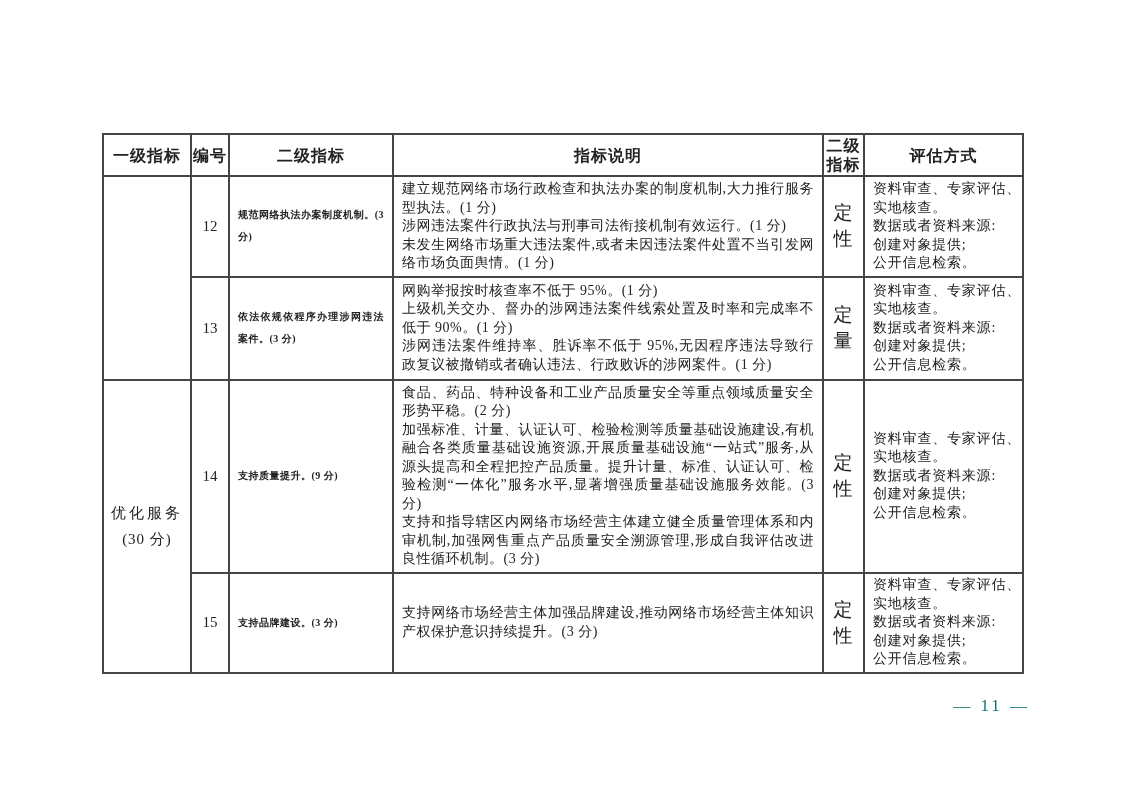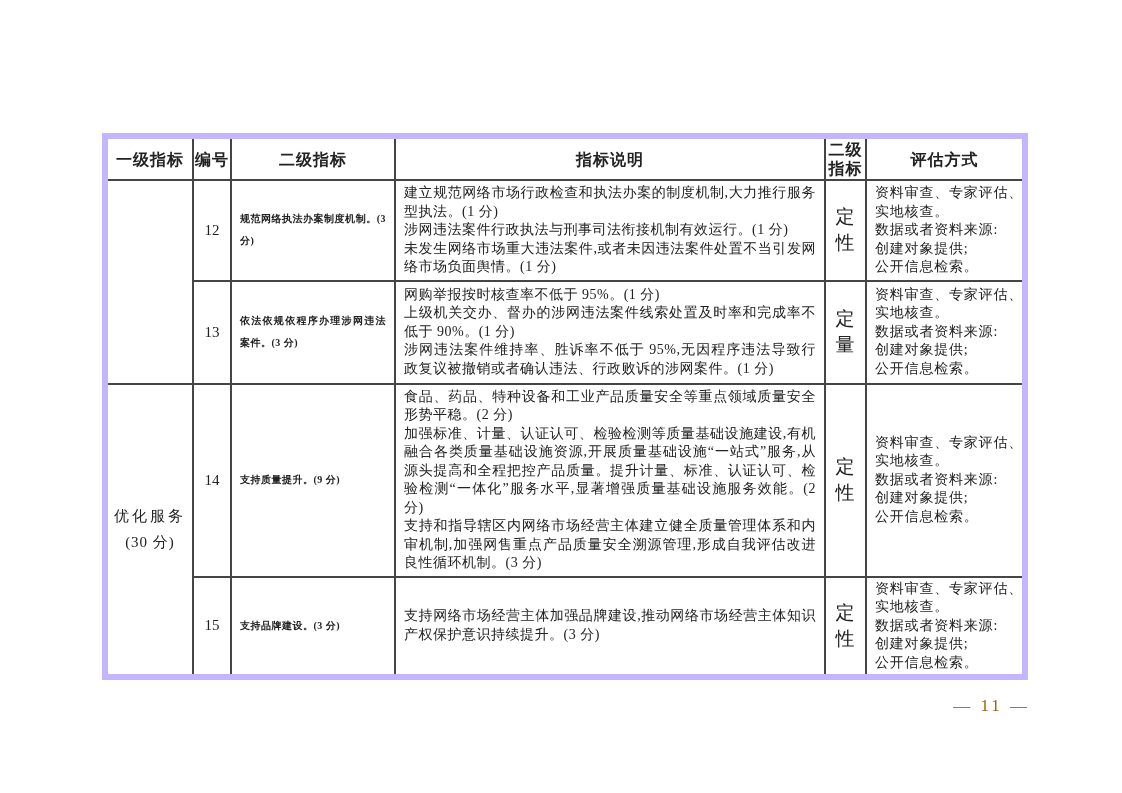--- a/index.html
+++ b/index.html
@@ -18,21 +18,21 @@
     top: 133px;
     width: 920px;
     border-collapse: collapse;
     table-layout: fixed;
   }
   .indicator-table td, .indicator-table th {
     border: 2px solid #454545;
     vertical-align: middle;
     overflow: hidden;
   }
-  .indicator-table { border: 6px solid #c4b5fd; }
+  .indicator-table { border: 2px solid #c4b5fd; }
 
   th.hdr {
     font-size: 16px;
     font-weight: bold;
     text-align: center;
     line-height: 19px;
     padding: 1px;
     letter-spacing: 1px;
   }
 
@@ -91,21 +91,21 @@
     letter-spacing: 0.8px;
     white-space: nowrap;
   }
 
   .page-number {
     position: absolute;
     right: 92px;
     top: 696px;
     font-size: 17px;
     letter-spacing: 3px;
-    color: #a16207;
+    color: #0f766e;
     font-family: "Liberation Serif", "DejaVu Serif", serif;
     text-align: right;
   }
 </style>
 </head>
 <body>
 
 <div class="page">
 
   <table class="indicator-table">
@@ -170,21 +170,21 @@
 
     <tr style="height:185px">
       <td class="level1-cell" rowspan="2">
         <div class="l1-name">优化服务</div>
         <div class="l1-score">(30 分)</div>
       </td>
       <td class="num-cell">14</td>
       <td class="level2-cell">支持质量提升。(9 分)</td>
       <td class="desc-cell">
         <div class="para">食品、药品、特种设备和工业产品质量安全等重点领域质量安全形势平稳。(2 分)</div>
-        <div class="para">加强标准、计量、认证认可、检验检测等质量基础设施建设,有机融合各类质量基础设施资源,开展质量基础设施“一站式”服务,从源头提高和全程把控产品质量。提升计量、标准、认证认可、检验检测“一体化”服务水平,显著增强质量基础设施服务效能。(2 分)</div>
+        <div class="para">加强标准、计量、认证认可、检验检测等质量基础设施建设,有机融合各类质量基础设施资源,开展质量基础设施“一站式”服务,从源头提高和全程把控产品质量。提升计量、标准、认证认可、检验检测“一体化”服务水平,显著增强质量基础设施服务效能。(3 分)</div>
         <div class="para">支持和指导辖区内网络市场经营主体建立健全质量管理体系和内审机制,加强网售重点产品质量安全溯源管理,形成自我评估改进良性循环机制。(3 分)</div>
       </td>
       <td class="nature-cell">定性</td>
       <td class="eval-cell">
         <div class="eline">资料审查、专家评估、</div>
         <div class="eline">实地核查。</div>
         <div class="eline">数据或者资料来源:</div>
         <div class="eline">创建对象提供;</div>
         <div class="eline">公开信息检索。</div>
       </td>

